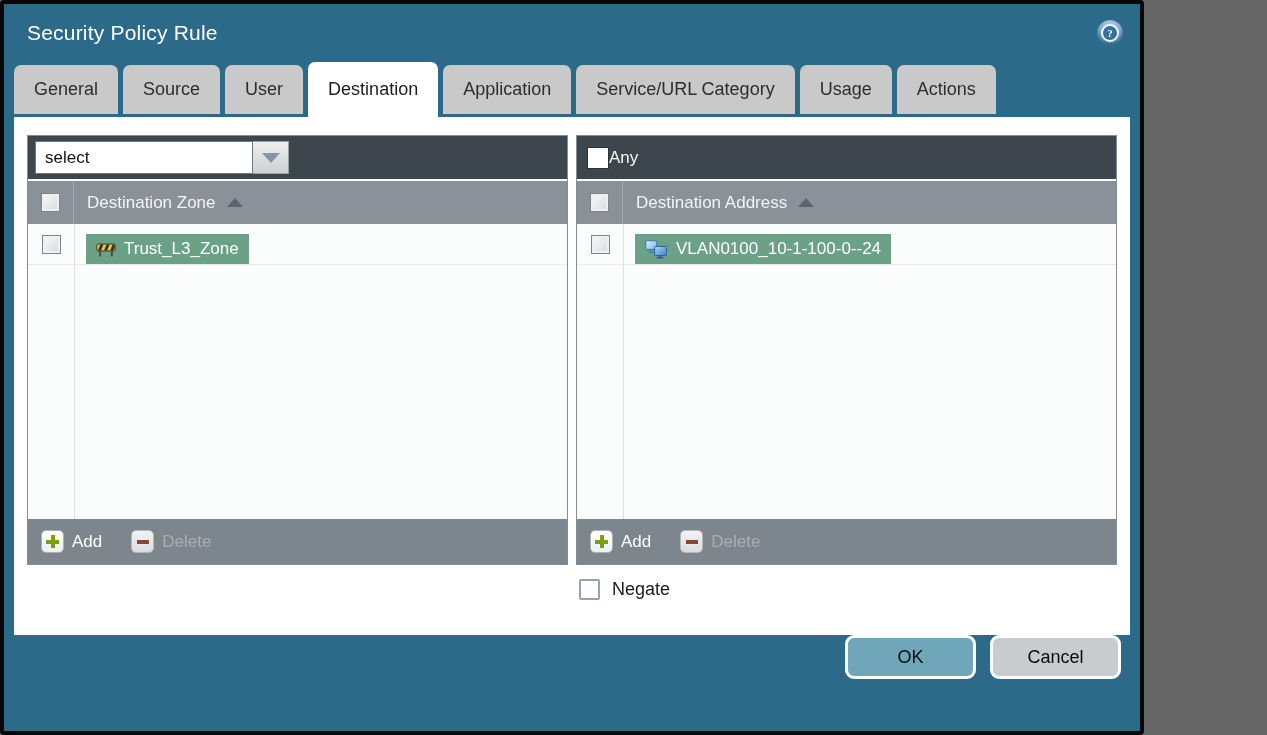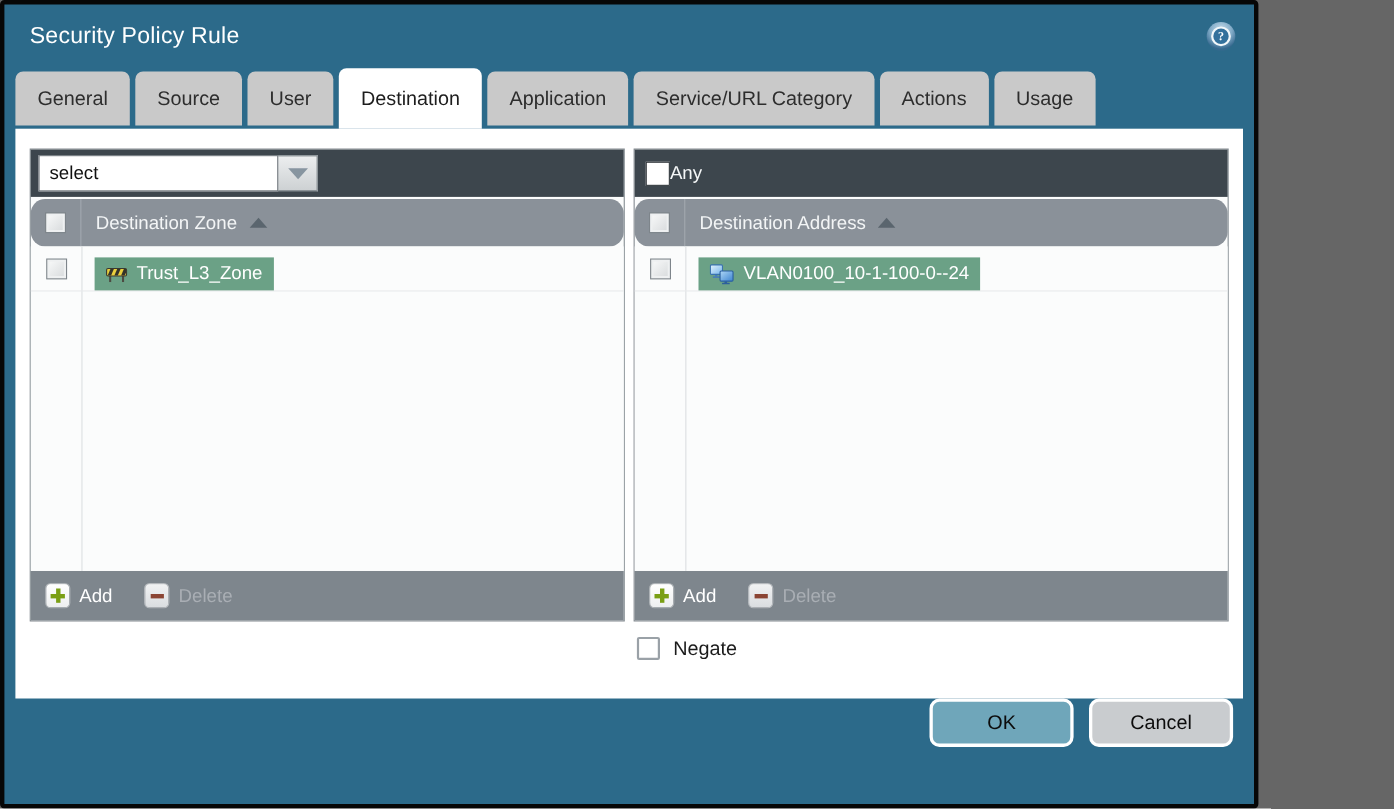--- a/index.html
+++ b/index.html
@@ -69,21 +69,21 @@
     border: 1px solid #7e858b;
     box-shadow: inset 0 0 0 2px #eef0f1;
   }
   .cb-negate { width: 21px; height: 21px; background: #fff; border: 2px solid #9aa1a7; border-radius: 2px; cursor: pointer; }
 
   .any-row { display: flex; align-items: center; padding-left: 3px; color: #f4f6f7; font-size: 17px; }
 
   
   .grid-header {
     flex: 0 0 43px; margin-top: 2px; background: #8a9199;
-    display: flex; align-items: center; color: #f3f5f6; font-size: 17px; border-radius: 13px;
+    display: flex; align-items: center; color: #f3f5f6; font-size: 17px;
   }
   .cb-col { width: 46px; align-self: stretch; display: flex; align-items: center; justify-content: center; }
   .grid-header .cb-col { border-right: 1px solid #a2a8af; }
   .header-label { margin-left: 13px; display: flex; align-items: center; gap: 11px; cursor: pointer; }
   .sort-asc { width: 0; height: 0; border-left: 8px solid transparent; border-right: 8px solid transparent; border-bottom: 9px solid #5a656e; }
 
   
   .grid-body { flex: 1 1 auto; position: relative; background: #fbfcfc; }
   .body-sep { position: absolute; left: 46px; top: 0; bottom: 0; width: 1px; background: #dcdfe1; }
   .grid-row { height: 41px; display: flex; align-items: flex-end; border-bottom: 1px solid #e8eaeb; position: relative; }
@@ -129,22 +129,22 @@
     </div>
   </div>
 
   <div class="tab-bar">
     <div class="tab">General</div>
     <div class="tab">Source</div>
     <div class="tab">User</div>
     <div class="tab active">Destination</div>
     <div class="tab">Application</div>
     <div class="tab">Service/URL Category</div>
+    <div class="tab">Usage</div>
     <div class="tab">Actions</div>
-    <div class="tab">Usage</div>
   </div>
 
   <div class="content">
 
     <div class="col">
       <div class="panel">
 
         <div class="panel-top">
           <div class="combo">
             <div class="combo-input">select</div>

